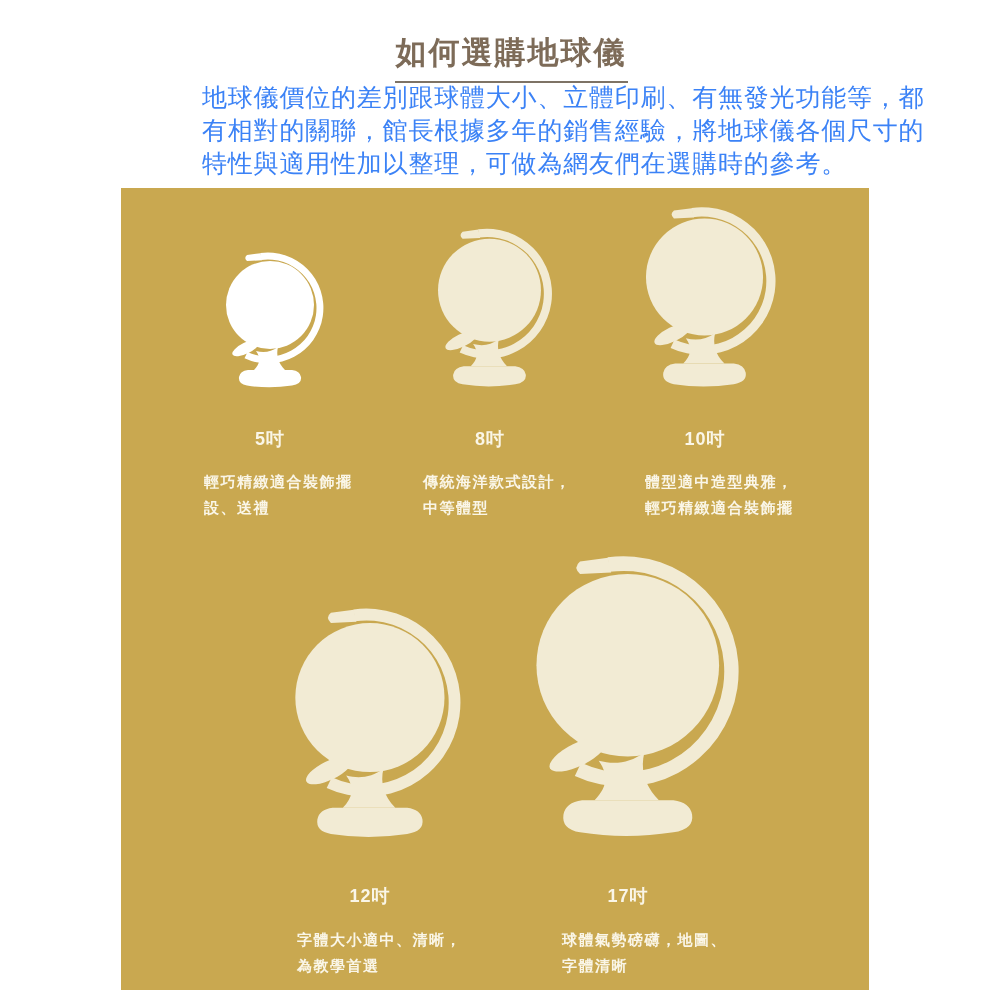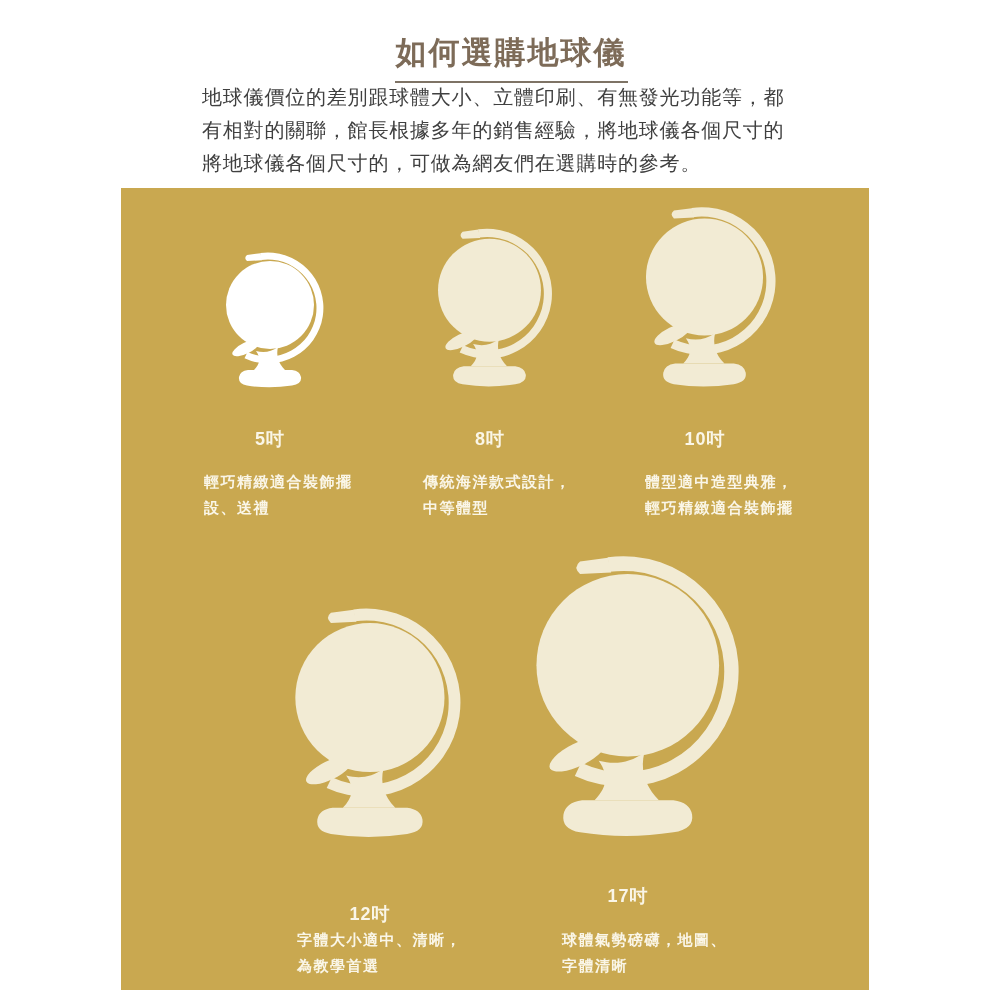--- a/index.html
+++ b/index.html
@@ -22,22 +22,22 @@
     font-size: 31px; line-height: 38px; font-weight: bold;
     color: #7d6b58;
     letter-spacing: 2px;
     padding: 0 1px 9px 1px;
     border-bottom: 2px solid #7e7365;
   }
 
   
   .intro {
     position: absolute; top: 81px; left: 202px; width: 600px;
-    font-size: 20px; line-height: 33px; letter-spacing: 0.8px;
-    color: #404040;
+    font-size: 25px; line-height: 33px; letter-spacing: 0.8px;
+    color: #3b82f6;
   }
   .intro-line { white-space: nowrap; }
 
   
   .panel {
     position: absolute; left: 121px; top: 188px;
     width: 748px; height: 950px;
     background: #c9a850;
   }
 
@@ -52,21 +52,21 @@
     position: absolute;
     transform: translateX(-50%);
     font-size: 18px; line-height: 20px; font-weight: bold;
     letter-spacing: 1px;
     color: #faf6e8;
     white-space: nowrap;
   }
   .l1 { left: 149px; top: 241px; }
   .l2 { left: 369px; top: 241px; }
   .l3 { left: 584px; top: 241px; }
-  .l4 { left: 249px; top: 698px; margin-top: 18px; }
+  .l4 { left: 249px; top: 698px; }
   .l5 { left: 507px; top: 698px; text-align: center; }
 
   .desc {
     position: absolute;
     font-size: 15px; line-height: 26px; font-weight: bold;
     letter-spacing: 1.5px;
     color: #faf6e8;
   }
   .desc div { white-space: nowrap; font-family: Liberation Mono, monospace; }
   .d1 { left:  83px; top: 283px; }
@@ -99,21 +99,21 @@
   </defs>
 </svg>
 
 <div class="title-wrap">
   <h1 class="page-title">如何選購地球儀</h1>
 </div>
 
 <div class="intro">
   <div class="intro-line">地球儀價位的差別跟球體大小、立體印刷、有無發光功能等，都</div>
   <div class="intro-line">有相對的關聯，館長根據多年的銷售經驗，將地球儀各個尺寸的</div>
-  <div class="intro-line">將地球儀各個尺寸的，可做為網友們在選購時的參考。</div>
+  <div class="intro-line">特性與適用性加以整理，可做為網友們在選購時的參考。</div>
 </div>
 
 <div class="panel">
 
   <svg class="globe g1" viewBox="0 0 106 141">
     <use href="#globe-shape" fill="#ffffff"></use>
   </svg>
   <svg class="globe g2" viewBox="0 0 106 141">
     <use href="#globe-shape" fill="#f2ebd4"></use>
   </svg>

